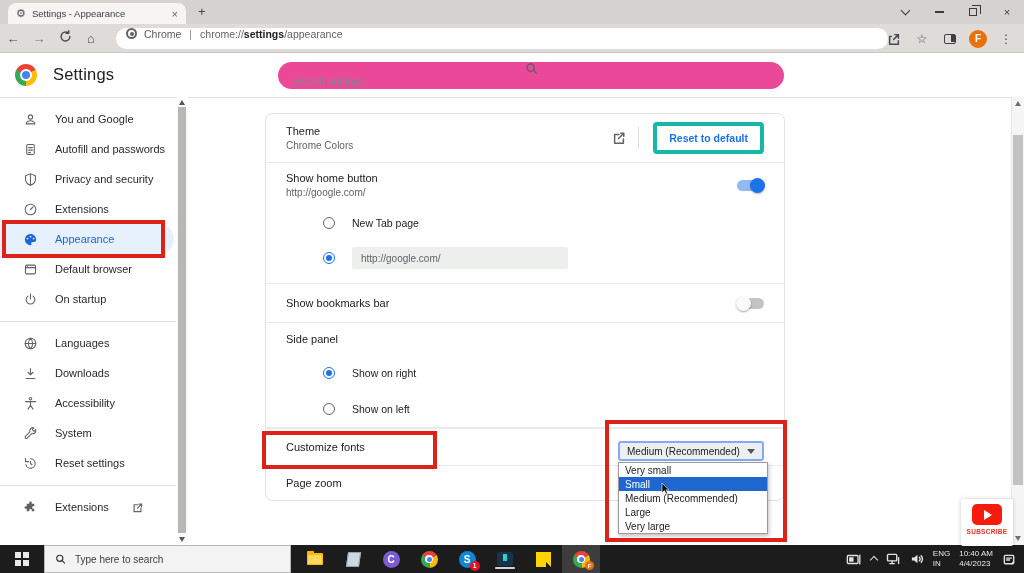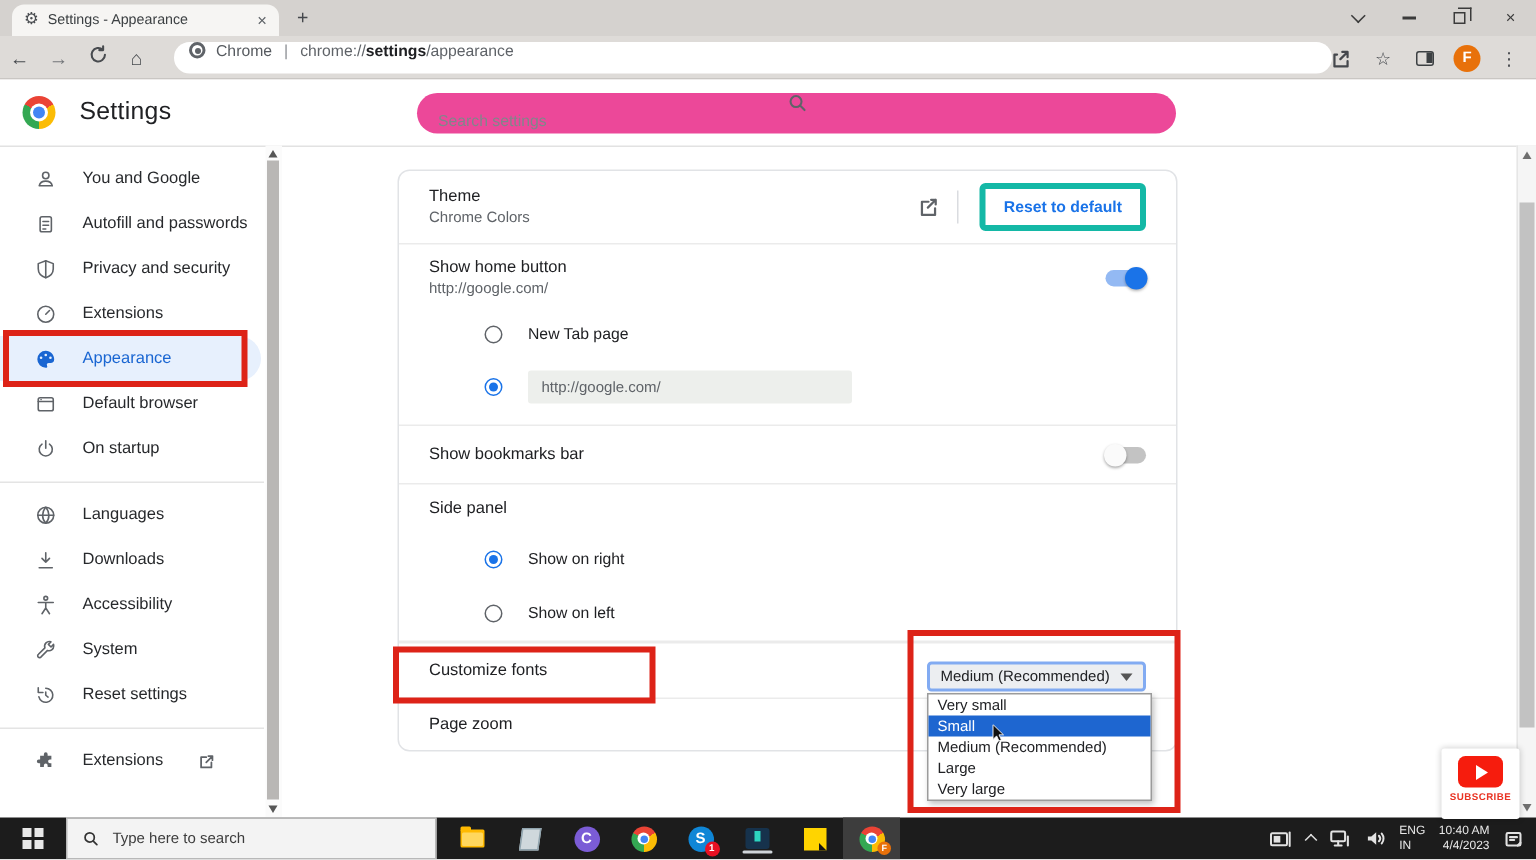--- a/index.html
+++ b/index.html
@@ -177,21 +177,21 @@
   .sticky-ic { width:15px; height:15px; background:#ffd400; position:relative; }
   .sticky-ic:after { content:""; position:absolute; right:0; bottom:0; width:0; height:0;
                      border-left:5px solid #151515; border-top:5px solid transparent; }
   .mini-badge { position:absolute; right:6px; bottom:3px; width:9px; height:9px; border-radius:50%; background:#e8710a;
                 color:#fff; font-size:6px; display:flex; align-items:center; justify-content:center; font-weight:bold; }
 
   .tray { position:absolute; right:0; top:0; height:28px; display:flex; align-items:center; gap:9px; padding-right:8px; }
   .tray-ic { display:flex; align-items:center; justify-content:center; }
   .chev-up { width:6px; height:6px; border-left:1.5px solid #e0e0e0; border-top:1.5px solid #e0e0e0; transform:rotate(45deg); margin-top:2px; }
   .tray-txt { color:#e8e8e8; font-size:8px; line-height:1.25; }
-  .tray-txt.right { text-align:right; }
+  .tray-txt.right { }
 
   svg.gicon { stroke:#5f6368; fill:none; stroke-width:1.7; stroke-linecap:round; stroke-linejoin:round; }
   svg.gicon.fillblue { fill:#1a66d2; stroke:none; }
   svg.white { stroke:#e2e2e2; fill:none; stroke-width:1.5; stroke-linecap:round; }
 </style>
 </head>
 <body>
 
 <div class="screen">
 

